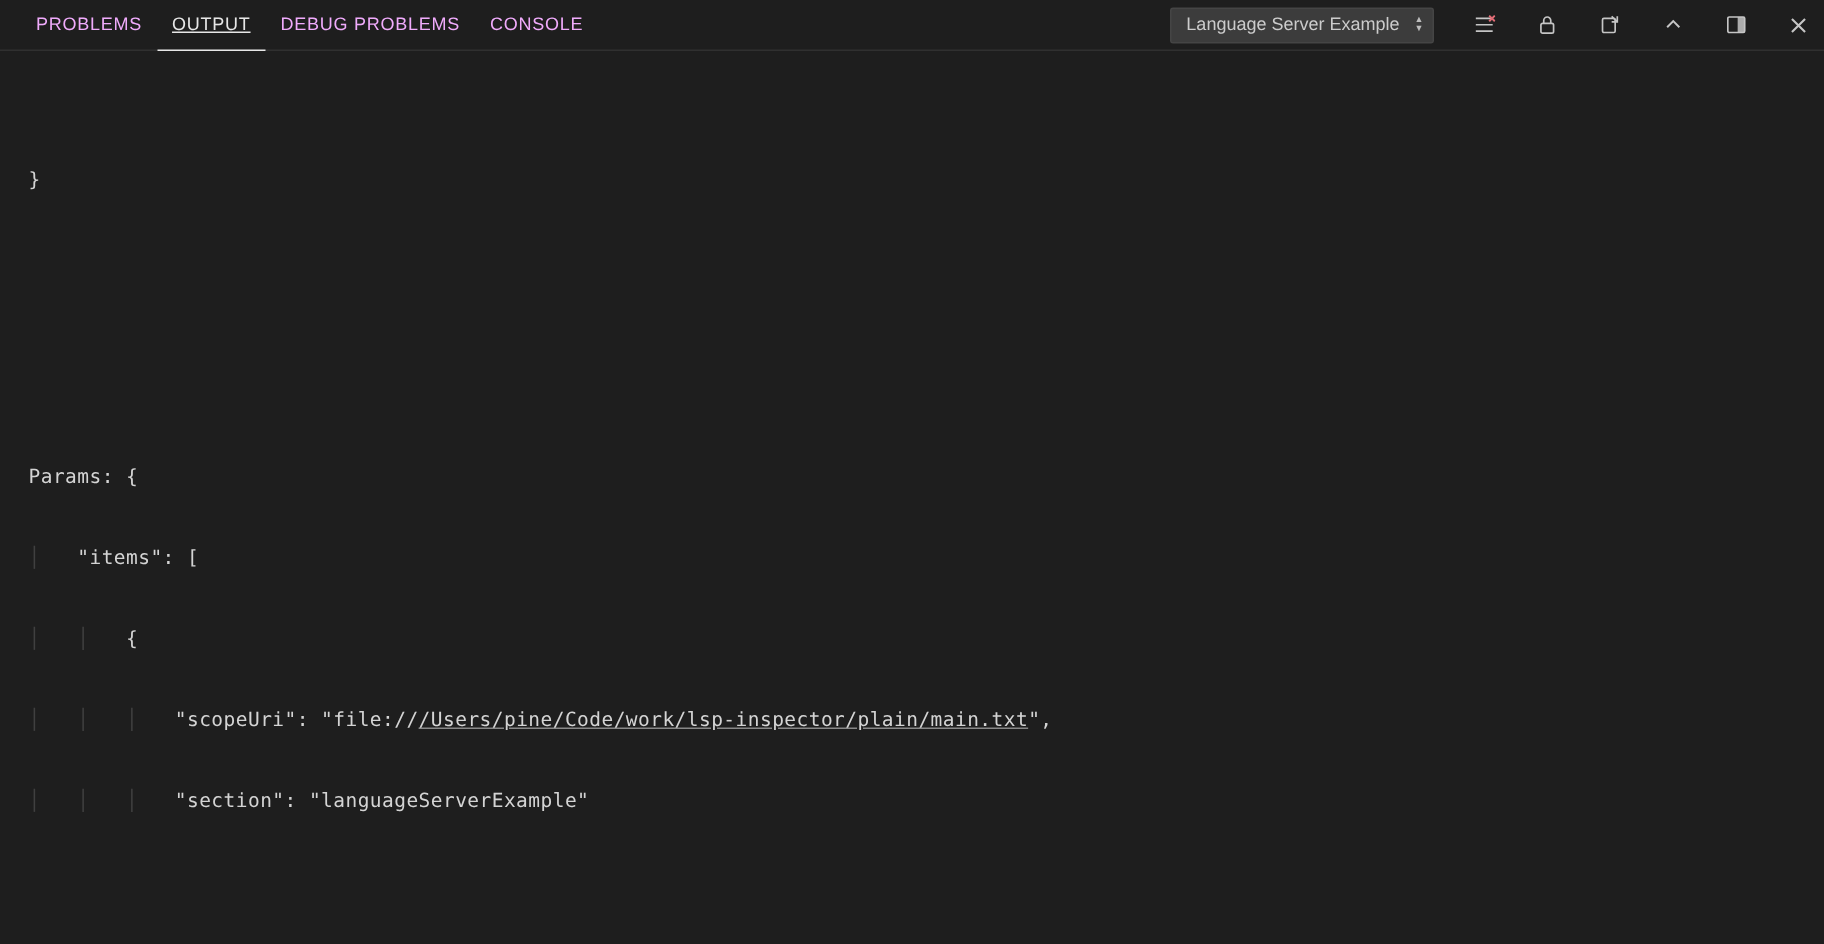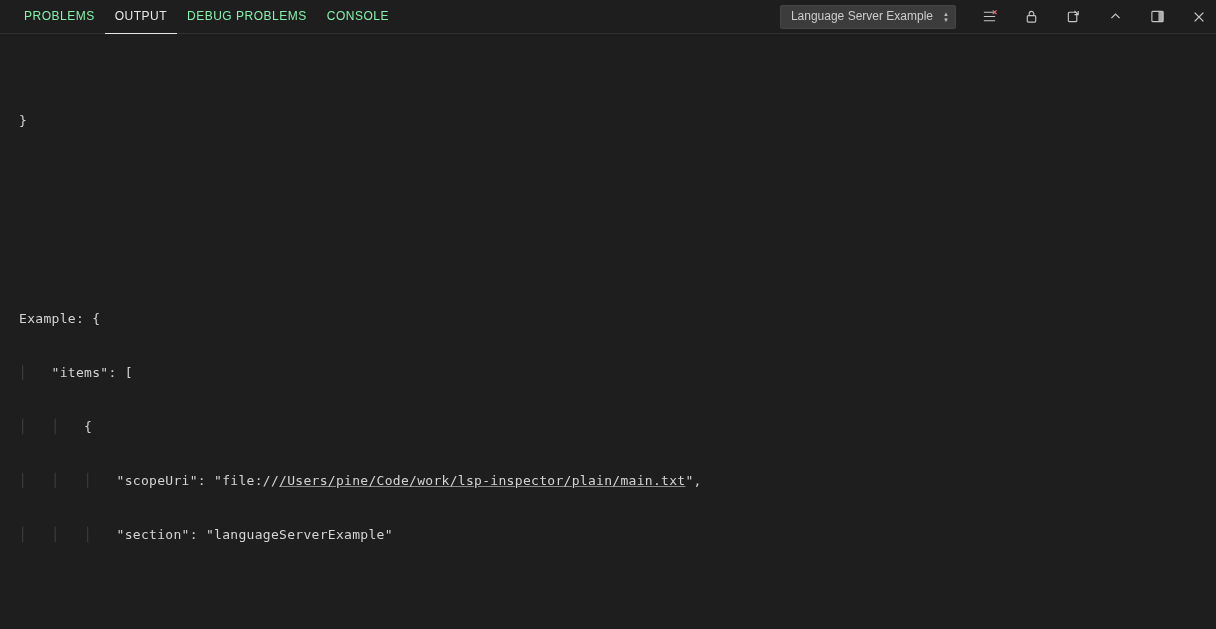--- a/index.html
+++ b/index.html
@@ -23,31 +23,32 @@
     height: 34px;
     border-bottom: 1px solid #303030;
     font-family: -apple-system, "Segoe UI", Arial, sans-serif;
     font-size: 12px;
     padding-left: 14px;
     box-sizing: border-box;
     user-select: none;
   }
 
   .tab {
-    color: #86efac;
+    color: #f0abfc;
     padding: 0 10px;
     height: 100%;
     line-height: 33px;
     letter-spacing: 0.5px;
     cursor: pointer;
   }
   .tab.active {
     color: #e7e7e7;
     border-bottom: 1px solid #e7e7e7;
     margin-bottom: -1px;
+    text-decoration: underline;
   }
 
   .header-right {
     position: absolute;
     right: 8px;
     top: 0;
     height: 100%;
     display: flex;
     align-items: center;
     gap: 24px;
@@ -181,21 +182,21 @@
 </div>
 
 <div class="output-body">
 
   
   <div class="line">}</div>
   <div class="line">&nbsp;</div>
   <div class="line">&nbsp;</div>
 
   
-  <div class="line">Example: {</div>
+  <div class="line">Params: {</div>
   <div class="line"><span class="guide">│   </span><span>"items": [</span></div>
   <div class="line"><span class="guide">│   │   </span><span>{</span></div>
   <div class="line"><span class="guide">│   │   │   </span><span>"scopeUri": "file://</span><span class="path-underline">/Users/pine/Code/work/lsp-inspector/plain/main.txt</span><span>",</span></div>
   <div class="line"><span class="guide">│   │   │   </span><span>"section": "languageServerExample"</span></div>
   
   
   
   
   
 

